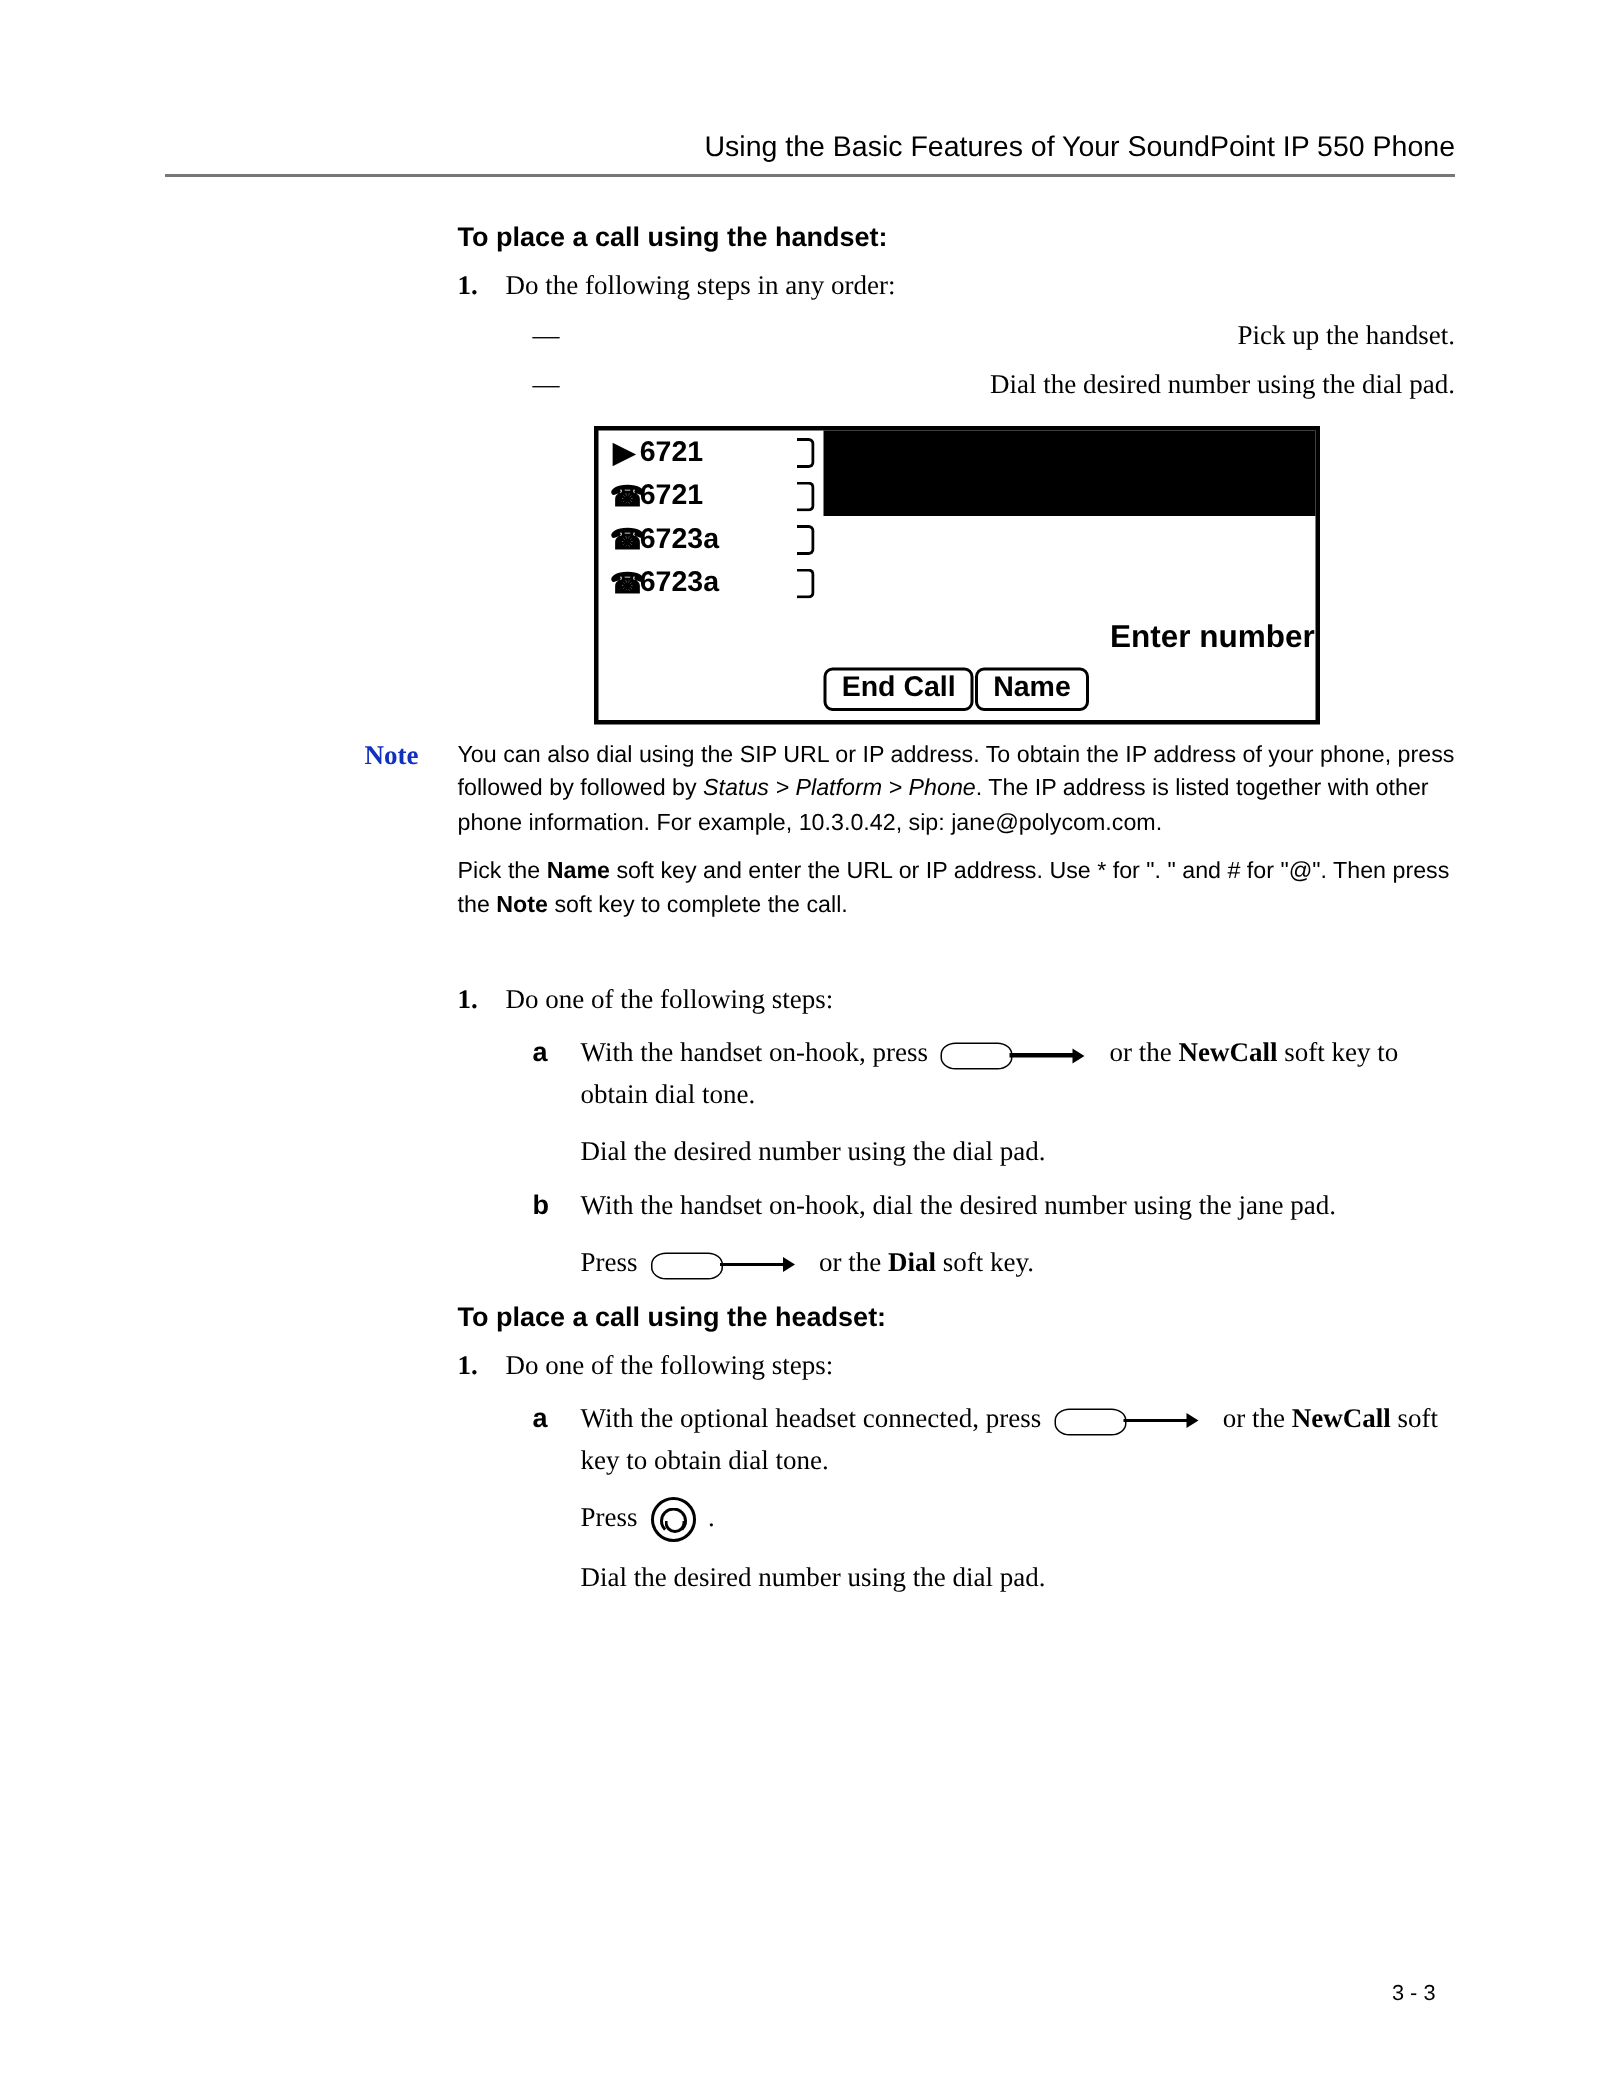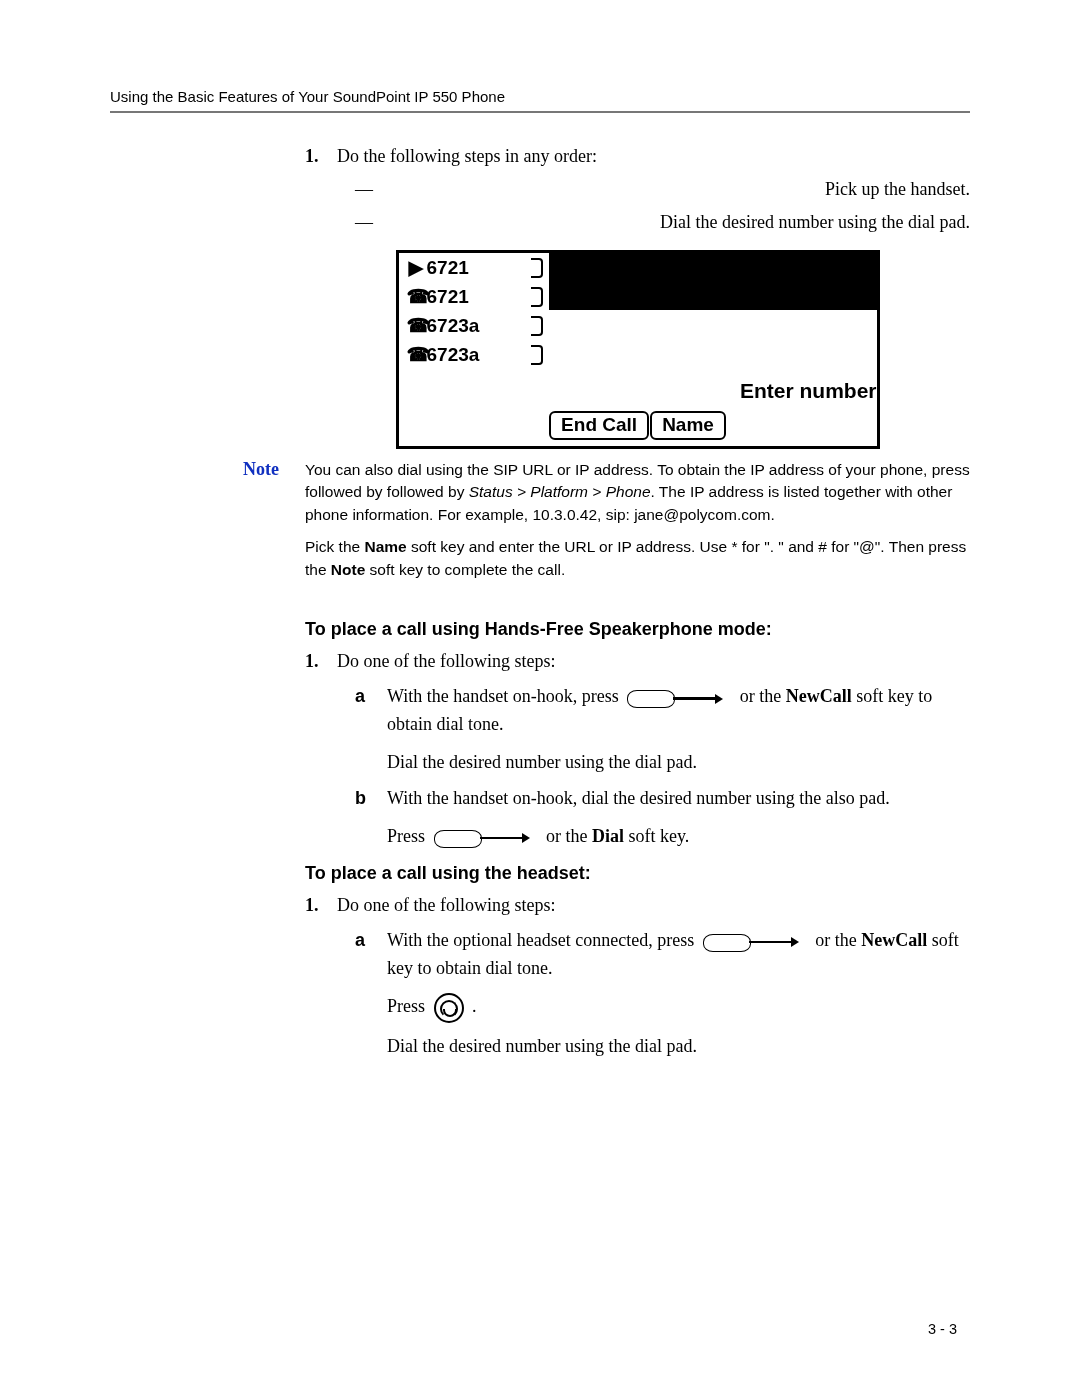--- a/index.html
+++ b/index.html
@@ -16,23 +16,23 @@
     font-size: 18px;
   }
   .page {
     position: absolute;
     left: 110px;
     top: 88px;
     width: 860px;
   }
   .running-head {
     font-family: "Trebuchet MS", Verdana, Arial, sans-serif;
-    font-size: 15px;
+    font-size: 19px;
     color: #000;
-    text-align: left;
+    text-align: right;
     margin: 0 0 6px 0;
   }
   .head-rule {
     border: none;
     border-top: 2px solid #777;
     margin: 0 0 30px 0;
   }
   .content { margin-left: 195px; }
   h3.section {
     font-family: "Trebuchet MS", Verdana, Arial, sans-serif;
@@ -157,20 +157,21 @@
 </style>
 </head>
 <body>
 
 <div class="page">
   <div class="running-head">Using the Basic Features of Your SoundPoint IP 550 Phone</div>
   <hr class="head-rule">
 
   <div class="content">
 
+    <h3 class="section">To place a call using the handset:</h3>
     <ol class="num">
       <li>
         <span class="marker">1.</span>
         <span>Do the following steps in any order:</span>
         <ul class="dash">
           <li>Pick up the handset.</li>
           <li>Dial the desired number using the dial pad.</li>
         </ul>
       </li>
     </ol>
@@ -215,38 +216,37 @@
       <div class="note-body">
         <p>
           <span>You can also dial using the SIP URL or IP address. To obtain the IP address of your phone, press followed by followed by </span><i>Status &gt; Platform &gt; Phone</i><span>. The IP address is listed together with other phone information. For example, 10.3.0.42, sip: jane@polycom.com.</span>
         </p>
         <p>
           <span>Pick the </span><b>Name</b><span> soft key and enter the URL or IP address. Use * for ". " and # for "@". Then press the </span><b>Note</b><span> soft key to complete the call.</span>
         </p>
       </div>
     </div>
 
-    <h3 class="section">To place a call using Hands-Free Speakerphone mode:</h3>
     <ol class="num">
       <li>
         <span class="marker">1.</span>
         <span>Do one of the following steps:</span>
         <ol class="alpha">
           <li>
             <span class="amarker">a</span>
             <span>With the handset on-hook, press </span>
             <span class="linekey">
               <span class="oval"></span><span class="bar"></span><span class="arrow"></span>
             </span>
             <span> or the </span><b>NewCall</b><span> soft key to obtain dial tone.</span>
             <div class="para">Dial the desired number using the dial pad.</div>
           </li>
           <li>
             <span class="amarker">b</span>
-            <span>With the handset on-hook, dial the desired number using the also pad.</span>
+            <span>With the handset on-hook, dial the desired number using the jane pad.</span>
             <div class="para">
               <span>Press </span>
               <span class="linekey">
                 <span class="oval"></span><span class="bar"></span><span class="arrow"></span>
               </span>
               <span> or the </span><b>Dial</b><span> soft key.</span>
             </div>
           </li>
         </ol>
       </li>

